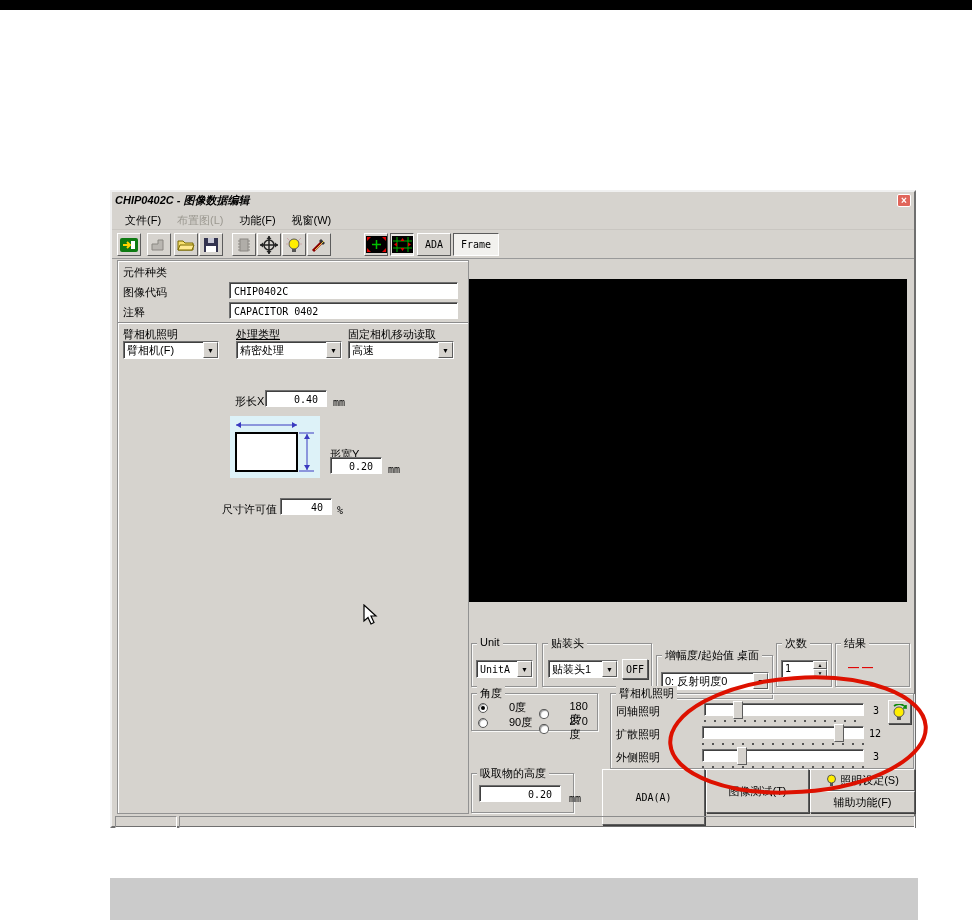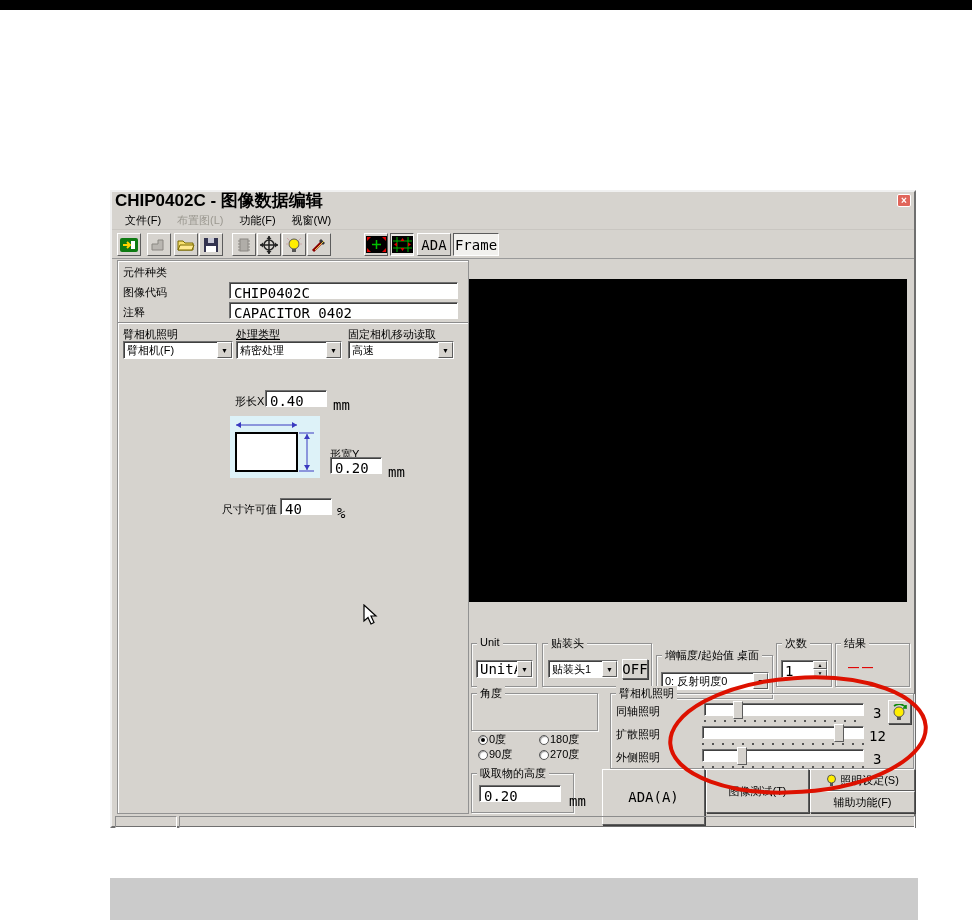--- a/index.html
+++ b/index.html
@@ -11,58 +11,58 @@
   
   .topbar { left:0; top:0; width:972px; height:10px; background:#000; }
   .bottombar { left:110px; top:878px; width:808px; height:42px; background:#cbcbcb; }
 
   
   .win { left:110px; top:190px; width:806px; height:638px; background:#d6d3ce;
          border:2px solid; border-color:#f0f0f0 #6f6f6f #6f6f6f #f0f0f0; }
   .titlebar { left:0; top:0; right:0; height:17px;
 Exchange    background:linear-gradient(to bottom,#e3e1ec 0%,#b9b6c6 55%,#908da2 100%);
          display:flex; align-items:center; padding:0 3px; }
-  .titlebar .t { font-weight:bold; font-size:17px; color:#000; letter-spacing:0; }
+  .titlebar .t { font-weight:bold; font-size:11px; color:#000; letter-spacing:0;font-style:italic; }
   .closebtn { position:absolute; right:3px; top:2px; width:14px; height:13px;
          background:#e0655a; border:1px solid #fff; border-radius:2px; color:#fff;
          font-size:10px; line-height:11px; text-align:center; font-weight:bold; }
   .menubar { left:0; top:19px; right:0; height:19px; display:flex; align-items:center;
          padding-left:5px; border-bottom:1px solid #c9c6c1; }
   .menuitem { padding:2px 8px; }
   .menuitem.disabled { color:#9b9890; }
   .toolbar { left:0; top:39px; right:0; height:28px; border-bottom:1px solid #9a9a9a; }
   .tbtn { position:absolute; top:2px; width:24px; height:23px; background:#d6d3ce;
          border:1px solid; border-color:#fff #5c5c5c #5c5c5c #fff;
          display:flex; align-items:center; justify-content:center; font-size:9px; }
   .tbtn.pressed { border-color:#5c5c5c #fff #fff #5c5c5c; background:#e9e7e3; }
   .tbtn.wide { width:34px; }
   .tbtn.wider { width:46px; }
 
   
   .lbl { white-space:nowrap; }
   .field { background:#fff; border:1px solid; border-color:#6f6f6f #fff #fff #6f6f6f;
          box-shadow:inset 1px 1px 0 #404040; padding:2px 4px 0 4px; height:17px; overflow:hidden; }
-  .mono { font-family:"DejaVu Sans Mono", monospace; font-size:14px; }
-  .num { padding-right:8px; }
+  .mono { font-family:"DejaVu Sans Mono", monospace; font-size:10px; }
+  .num { text-align:right; padding-right:8px; }
   .combo { background:#fff; border:1px solid; border-color:#6f6f6f #fff #fff #6f6f6f;
          box-shadow:inset 1px 1px 0 #404040; height:18px; display:flex; align-items:center; }
   .combo .txt { flex:1; padding:0 3px; white-space:nowrap; overflow:hidden; }
   .combo .dd { width:15px; align-self:stretch; background:#d6d3ce;
          border:1px solid; border-color:#fff #5c5c5c #5c5c5c #fff;
          font-size:7px; text-align:center; line-height:15px; color:#000; }
   .combo .dd::after { content:"▼"; }
   .gb { border:1px solid #929292; box-shadow:inset 1px 1px 0 rgba(255,255,255,.85),1px 1px 0 rgba(255,255,255,.85); }
   .gb .cap { position:absolute; top:-8px; left:5px; background:#d6d3ce; padding:0 3px; white-space:nowrap; }
   .btn { background:#d6d3ce; border:1px solid; border-color:#fff #5c5c5c #5c5c5c #fff;
          box-shadow:1px 1px 0 #404040; display:flex; align-items:center; justify-content:center; }
   .radio { width:10px; height:10px; border-radius:50%; background:#fff;
          border:1px solid #555; box-shadow:inset 1px 1px 1px #999; display:inline-block; }
   .radio.checked::after { content:""; display:block; width:4px; height:4px; border-radius:50%;
          background:#000; margin:2px 0 0 2px; }
-  .radiorow { position:absolute; display:flex; align-items:center; gap:1px;margin-top:32px; }
+  .radiorow { position:absolute; display:flex; align-items:center; gap:21px; }
 
   .imgview { left:357px; top:87px; width:438px; height:323px; background:#000; }
 
   
   .track { position:absolute; height:13px; background:#fff; border:1px solid;
          border-color:#6f6f6f #fff #fff #6f6f6f; box-shadow:inset 1px 1px 0 #404040; }
   .thumb { position:absolute; top:-3px; width:10px; height:18px; background:#d6d3ce;
          border:1px solid; border-color:#fff #5c5c5c #5c5c5c #fff; }
   .ticks { position:absolute; height:2px;
          background:repeating-linear-gradient(90deg,#555 0 2px,transparent 2px 10px); }
@@ -194,21 +194,21 @@
       <div class="abs field" style="left:111px; top:41px; width:229px">
         <span class="mono">CAPACITOR 0402</span>
       </div>
 
       <div class="abs sep" style="left:0; top:61px; width:350px; height:2px"></div>
 
       <span class="abs lbl" style="left:5px; top:66px">臂相机照明</span>
       <span class="abs lbl" style="left:118px; top:66px; text-decoration:underline">处理类型</span>
       <span class="abs lbl" style="left:230px; top:66px">固定相机移动读取</span>
 
-      <div class="abs combo" style="left:5px; top:80px; width:110px">
+      <div class="abs combo" style="left:5px; top:80px; width:96px">
         <span class="txt">臂相机(F)</span>
         <span class="dd"></span>
       </div>
       <div class="abs combo" style="left:118px; top:80px; width:106px">
         <span class="txt">精密处理</span>
         <span class="dd"></span>
       </div>
       <div class="abs combo" style="left:230px; top:80px; width:106px">
         <span class="txt">高速</span>
         <span class="dd"></span>

